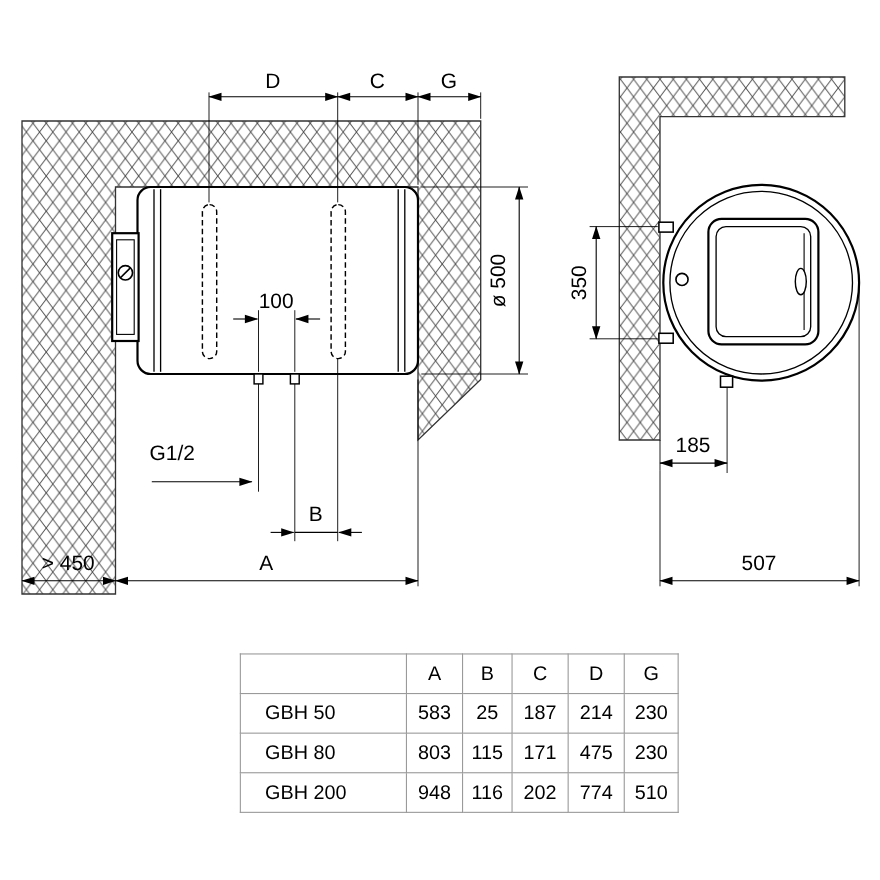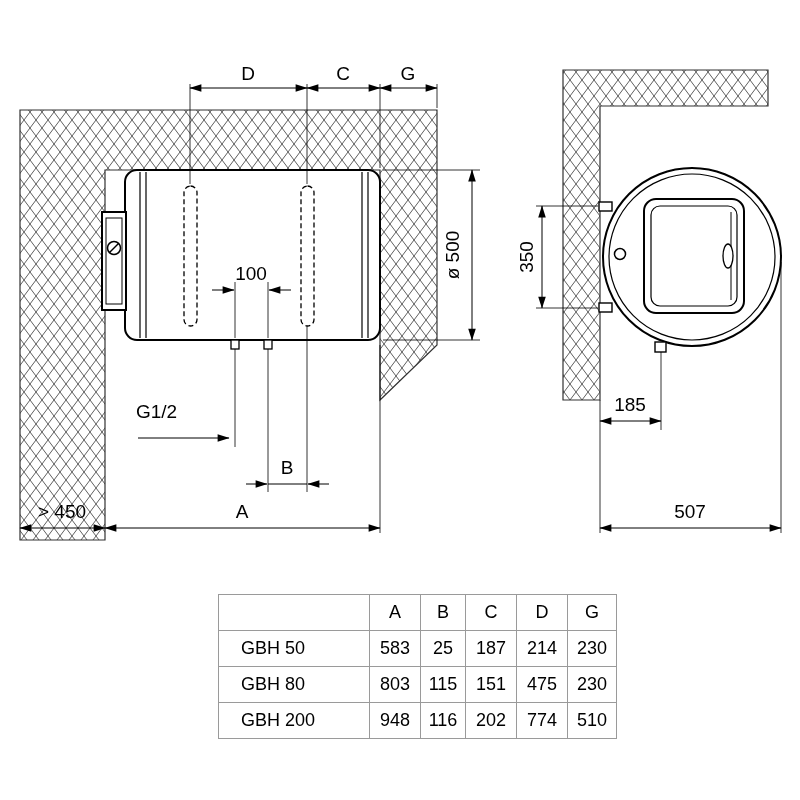--- a/index.html
+++ b/index.html
@@ -156,21 +156,21 @@
       <td>583</td>
       <td>25</td>
       <td>187</td>
       <td>214</td>
       <td>230</td>
     </tr>
     <tr>
       <td class="model-col">GBH 80</td>
       <td>803</td>
       <td>115</td>
-      <td>151</td>
+      <td>171</td>
       <td>475</td>
       <td>230</td>
     </tr>
     <tr>
       <td class="model-col">GBH 200</td>
       <td>948</td>
       <td>116</td>
       <td>202</td>
       <td>774</td>
       <td>510</td>

